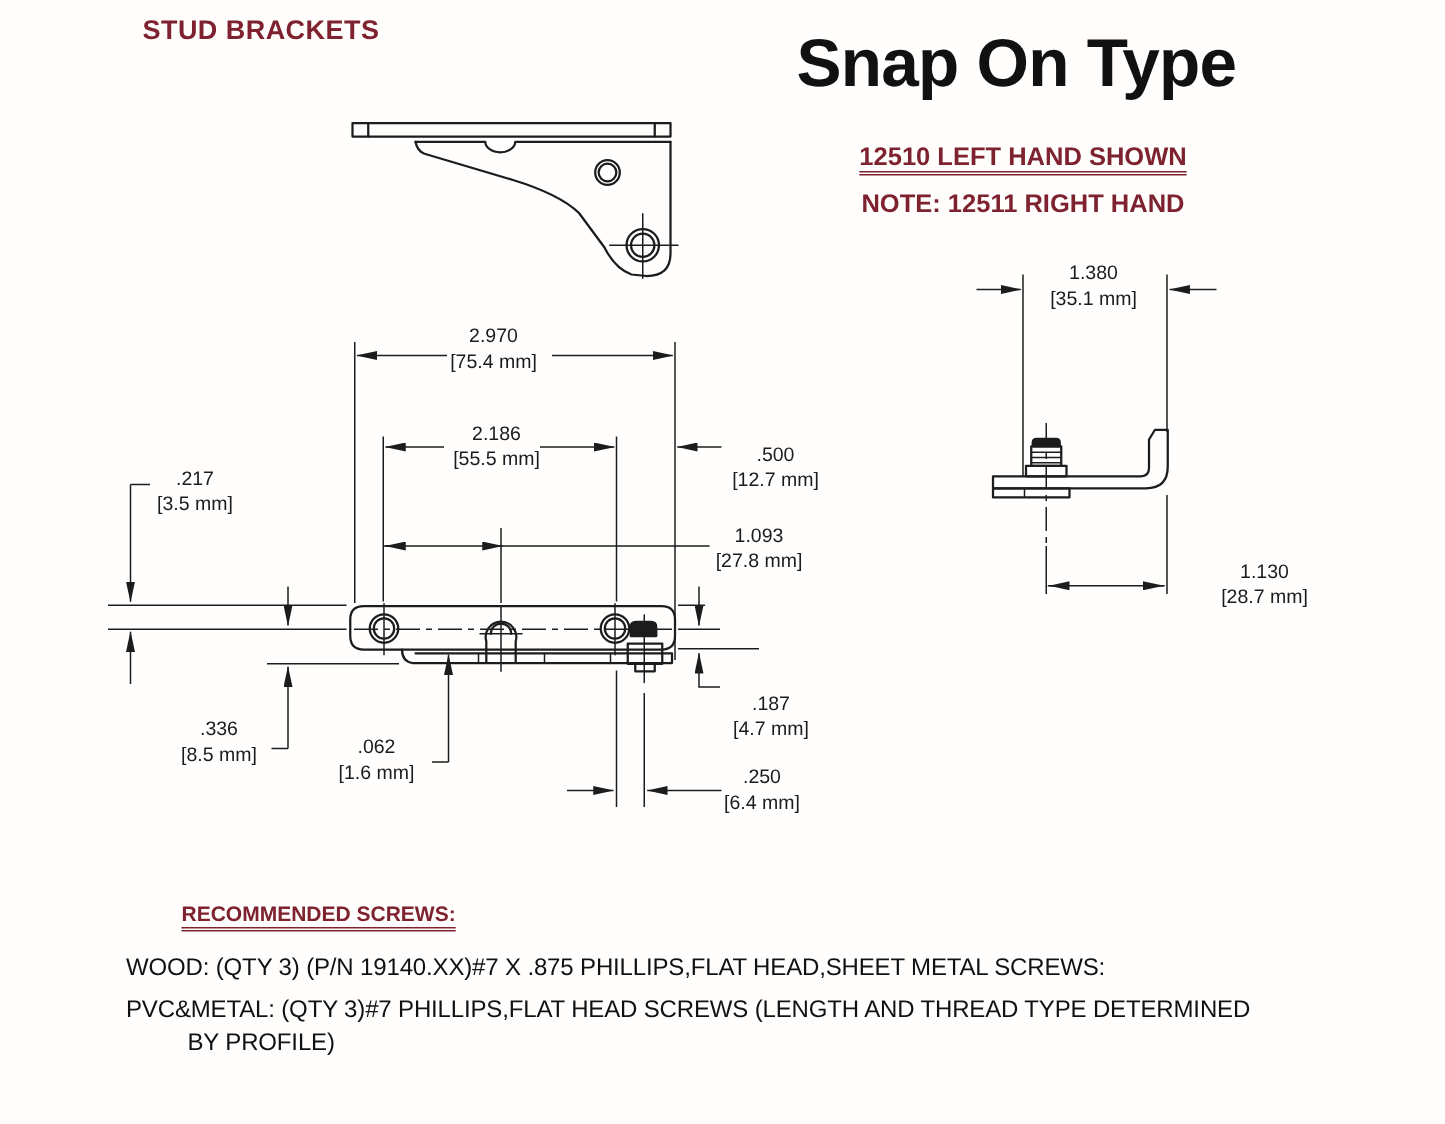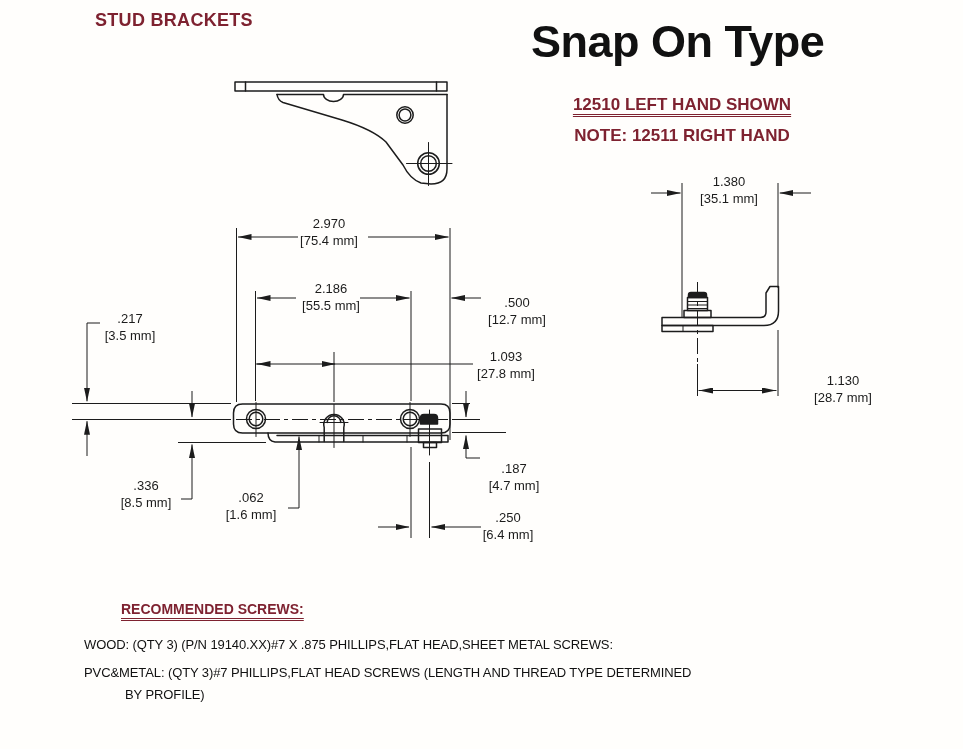--- a/index.html
+++ b/index.html
@@ -25,21 +25,21 @@
   #ah path{fill:#1c1c1c;stroke:none;}
 
   
   .dlabel{position:absolute;transform:translateX(-50%);text-align:center;
           font-size:13px;line-height:16.5px;white-space:nowrap;color:#1c1c1c;}
   .dlabel span{display:block;}
 
   
   .screws-heading{left:85px;top:601px;font-size:14px;font-weight:700;color:#7e2230;white-space:nowrap;
                   text-decoration:underline;text-decoration-style:double;text-underline-offset:4px;text-decoration-thickness:1px;padding-left:36px;}
-  .note-line{font-size:13px;color:#111;white-space:nowrap;letter-spacing:-.1px;}
+  .note-line{font-size:16px;color:#111;white-space:nowrap;letter-spacing:-.1px;}
   .wood{left:84px;top:637px;}
   .pvc1{left:84px;top:665px;}
   .pvc2{left:125px;top:687px;}
 </style>
 </head>
 <body>
 
 <div class="abs title-row">
   <span>STUD BRACKETS</span>
 </div>

